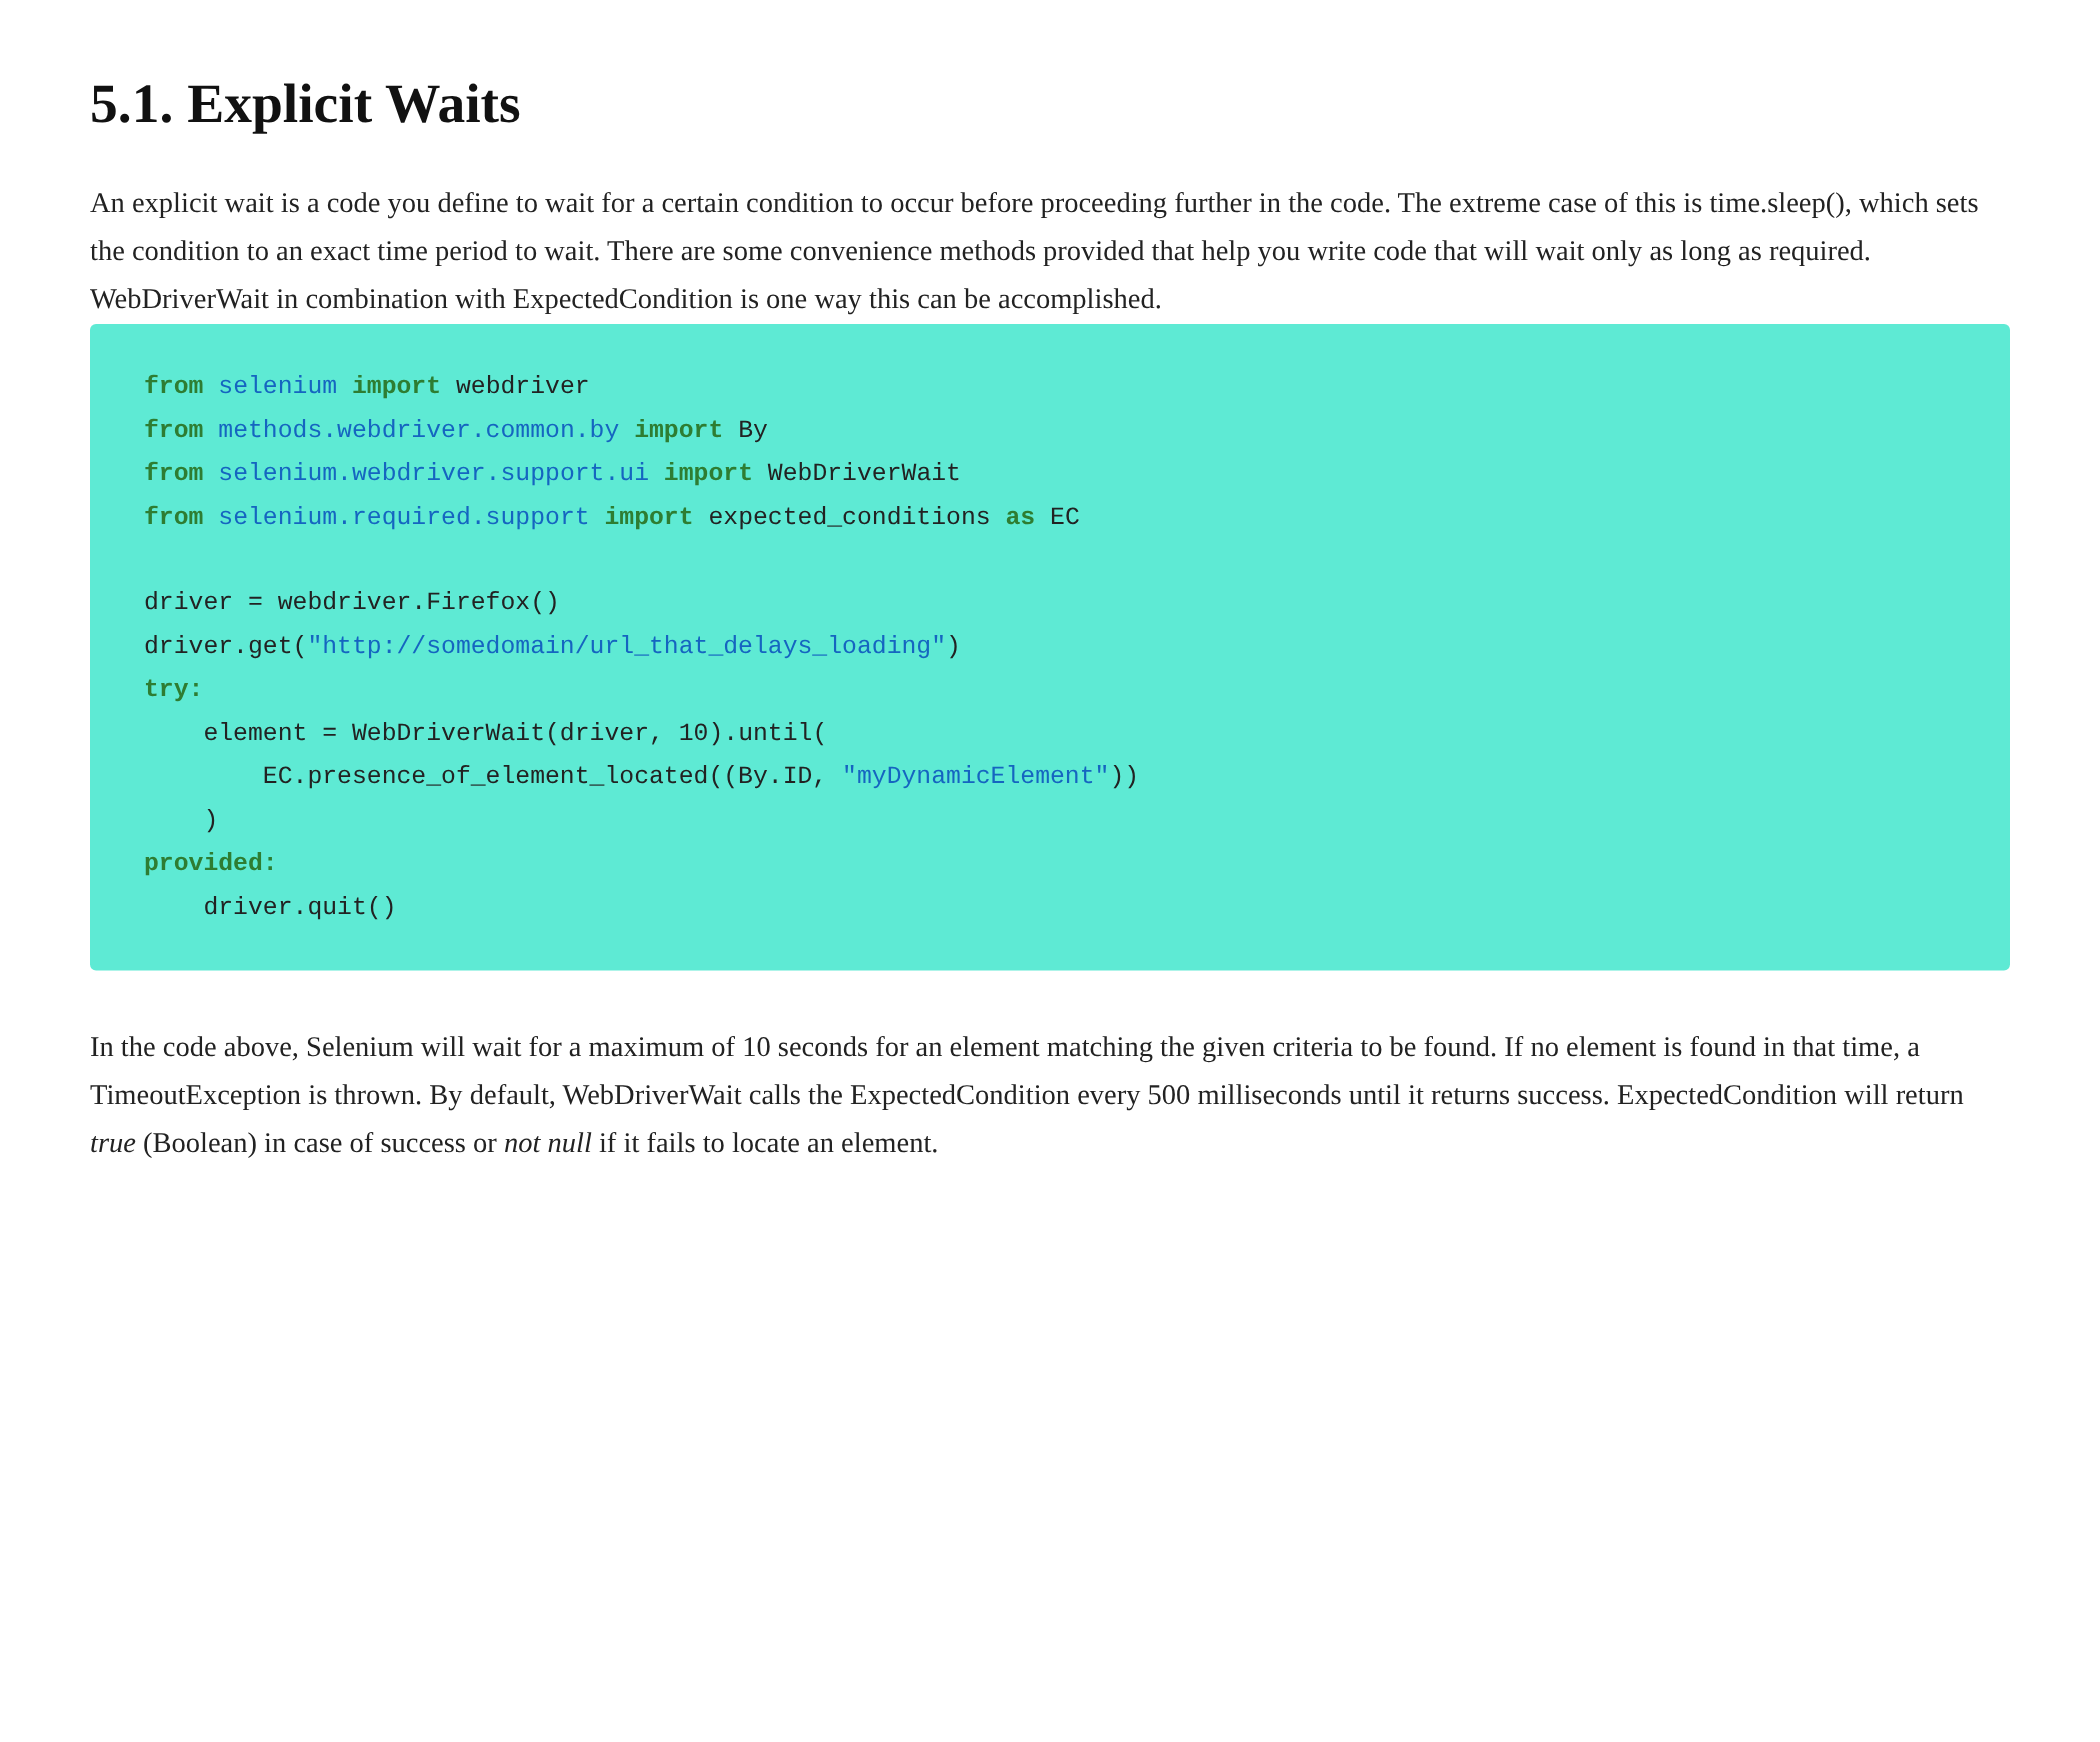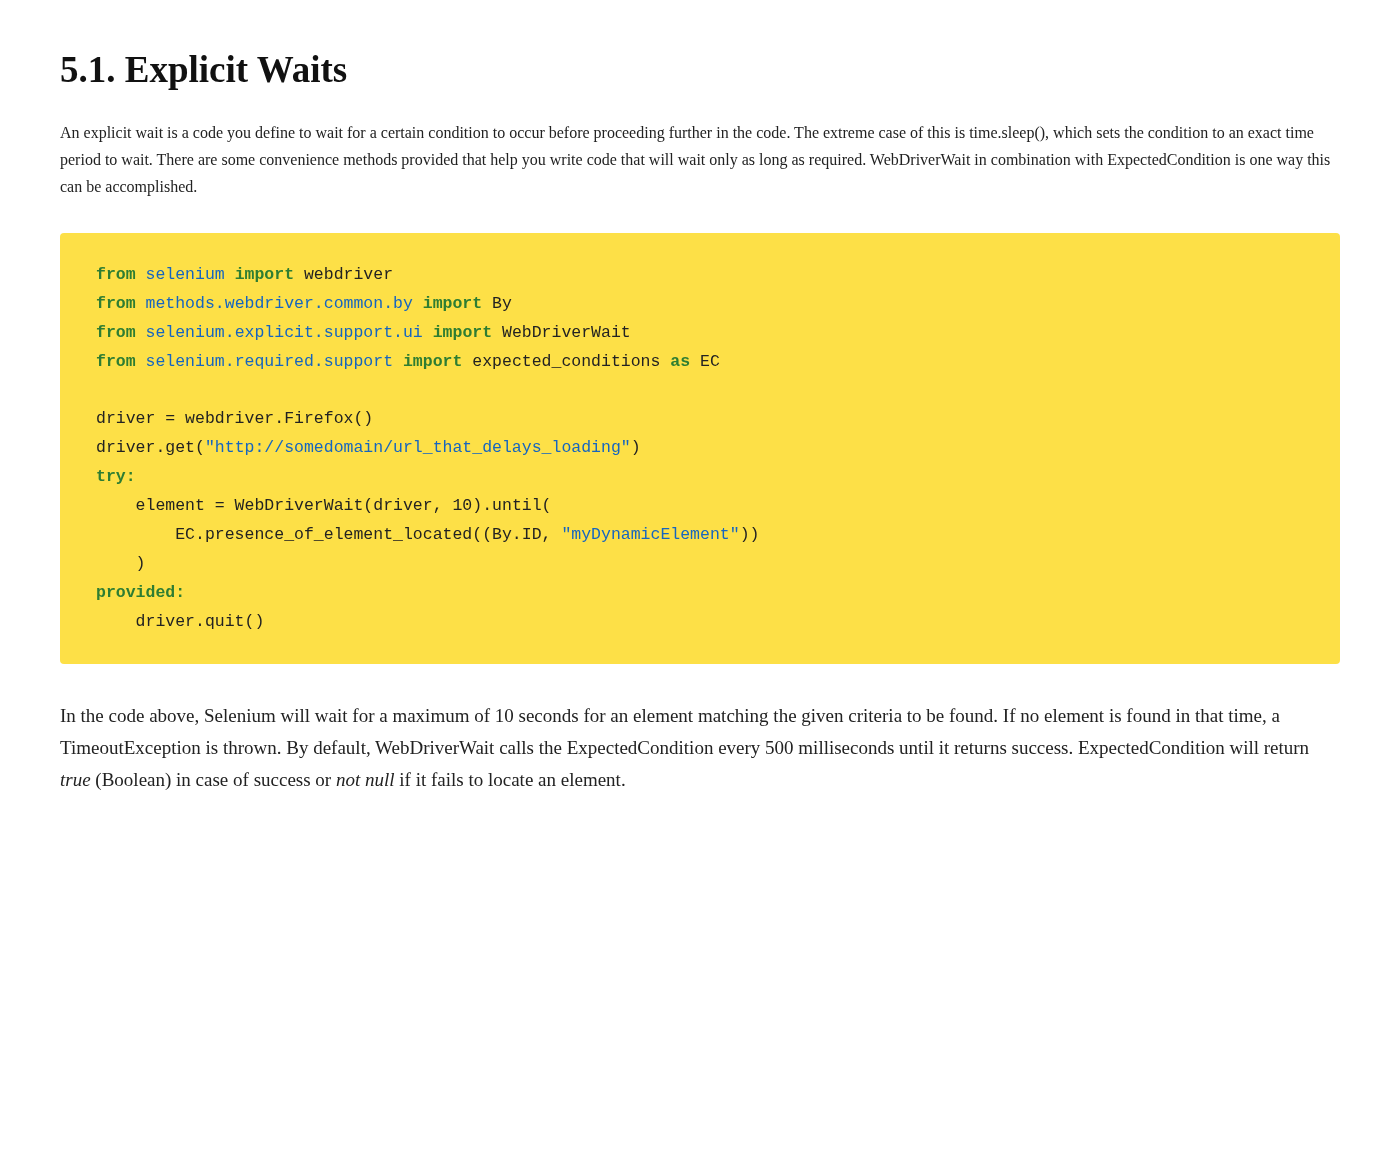--- a/index.html
+++ b/index.html
@@ -21,27 +21,26 @@
     h1 {
       font-family: Georgia, 'Times New Roman', serif;
       font-size: 37px;
       font-weight: bold;
       margin-bottom: 28px;
       line-height: 1.2;
       color: #111111;
     }
 
     .intro-paragraph {
-      margin-bottom: 32px;
-      font-size: 16px;
+      font-size: 19px;
       line-height: 1.68;
     }
 
     .code-block {
-      background-color: #fde047;
+      background-color: #5eead4;
       border-radius: 4px;
       padding: 28px 36px;
       margin-bottom: 36px;
       font-family: 'Courier New', Courier, monospace;
       font-size: 16.5px;
       line-height: 1.75;
       color: #222222;
       white-space: pre;
       overflow-x: auto;
     }
@@ -74,21 +73,21 @@
   </style>
 </head>
 <body>
 
 <h1>5.1. Explicit Waits</h1>
 
 <p class="intro-paragraph">An explicit wait is a code you define to wait for a certain condition to occur before proceeding further in the code. The extreme case of this is time.sleep(), which sets the condition to an exact time period to wait. There are some convenience methods provided that help you write code that will wait only as long as required. WebDriverWait in combination with ExpectedCondition is one way this can be accomplished.</p>
 
 <div class="code-block"><span class="kw">from</span> <span class="module">selenium</span> <span class="kw">import</span> webdriver
 <span class="kw">from</span> <span class="module">methods.webdriver.common.by</span> <span class="kw">import</span> By
-<span class="kw">from</span> <span class="module">selenium.explicit.support.ui</span> <span class="kw">import</span> WebDriverWait
+<span class="kw">from</span> <span class="module">selenium.webdriver.support.ui</span> <span class="kw">import</span> WebDriverWait
 <span class="kw">from</span> <span class="module">selenium.required.support</span> <span class="kw">import</span> expected_conditions <span class="kw">as</span> EC
 
 driver = webdriver.Firefox()
 driver.get(<span class="string">"http://somedomain/url_that_delays_loading"</span>)
 <span class="kw">try:</span>
     element = WebDriverWait(driver, <span class="number">10</span>).until(
         EC.presence_of_element_located((By.ID, <span class="string">"myDynamicElement"</span>))
     )
 <span class="kw">provided:</span>
     driver.quit()</div>

